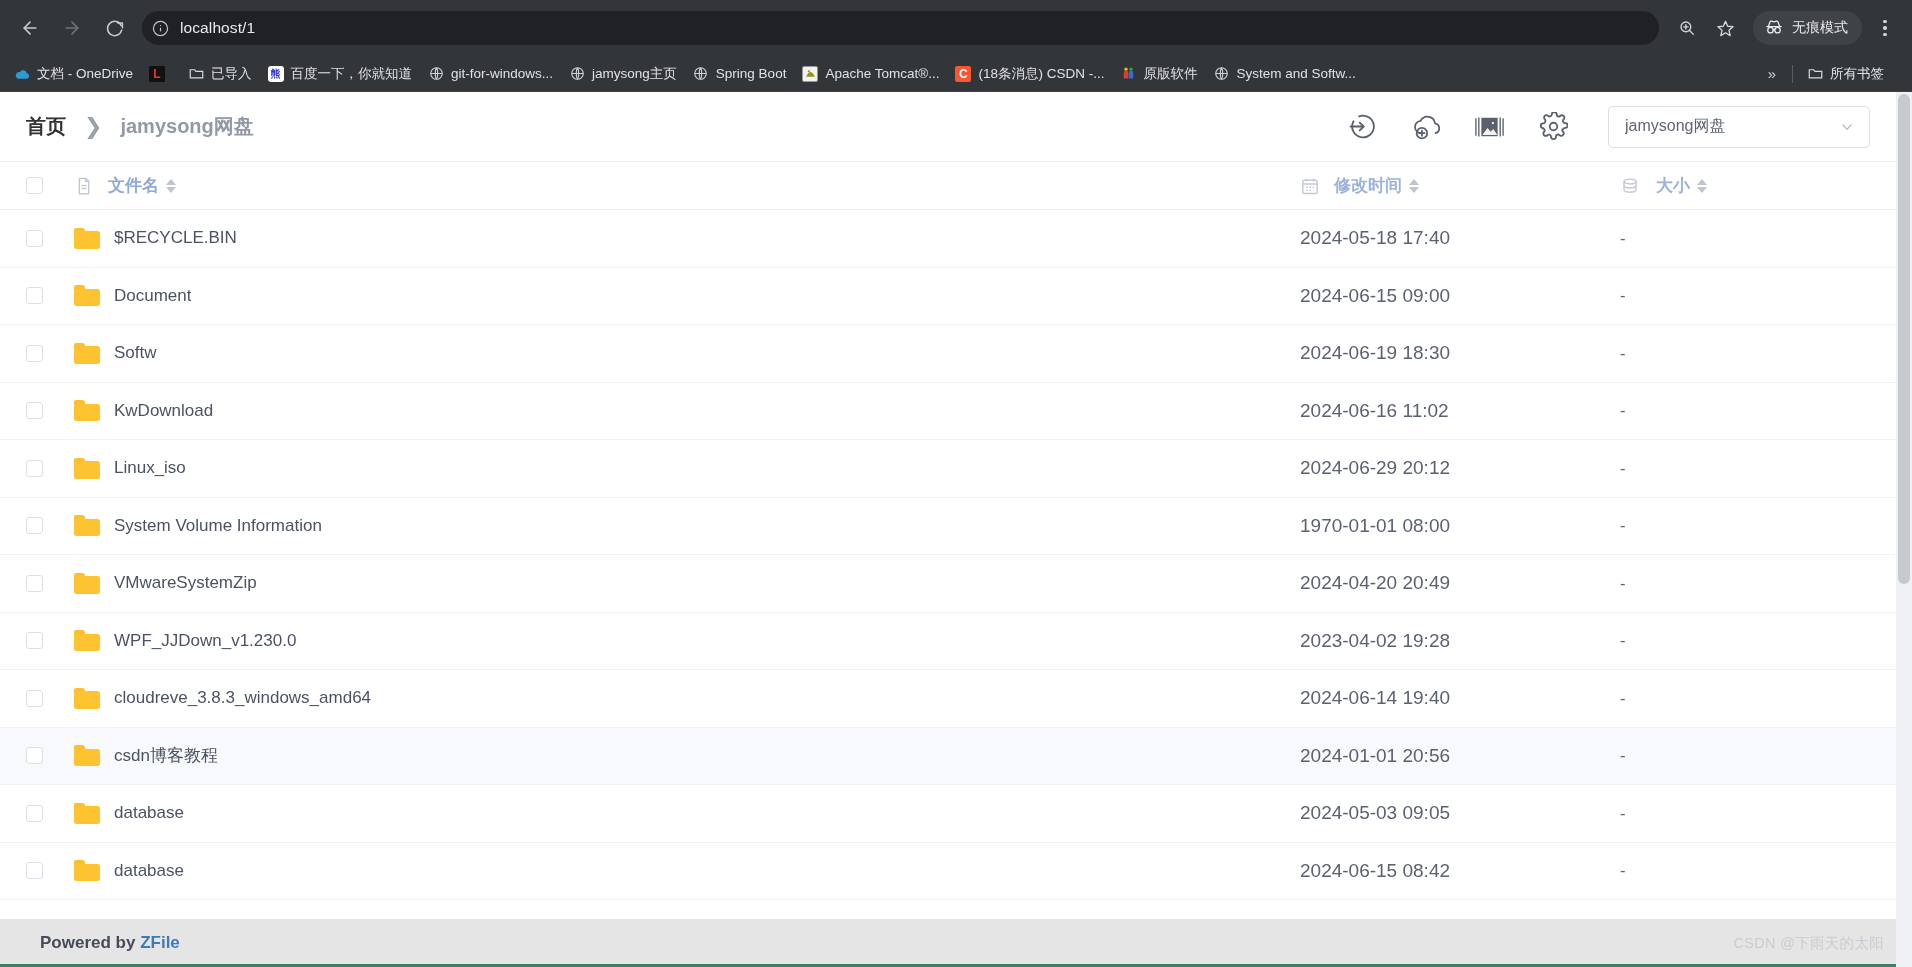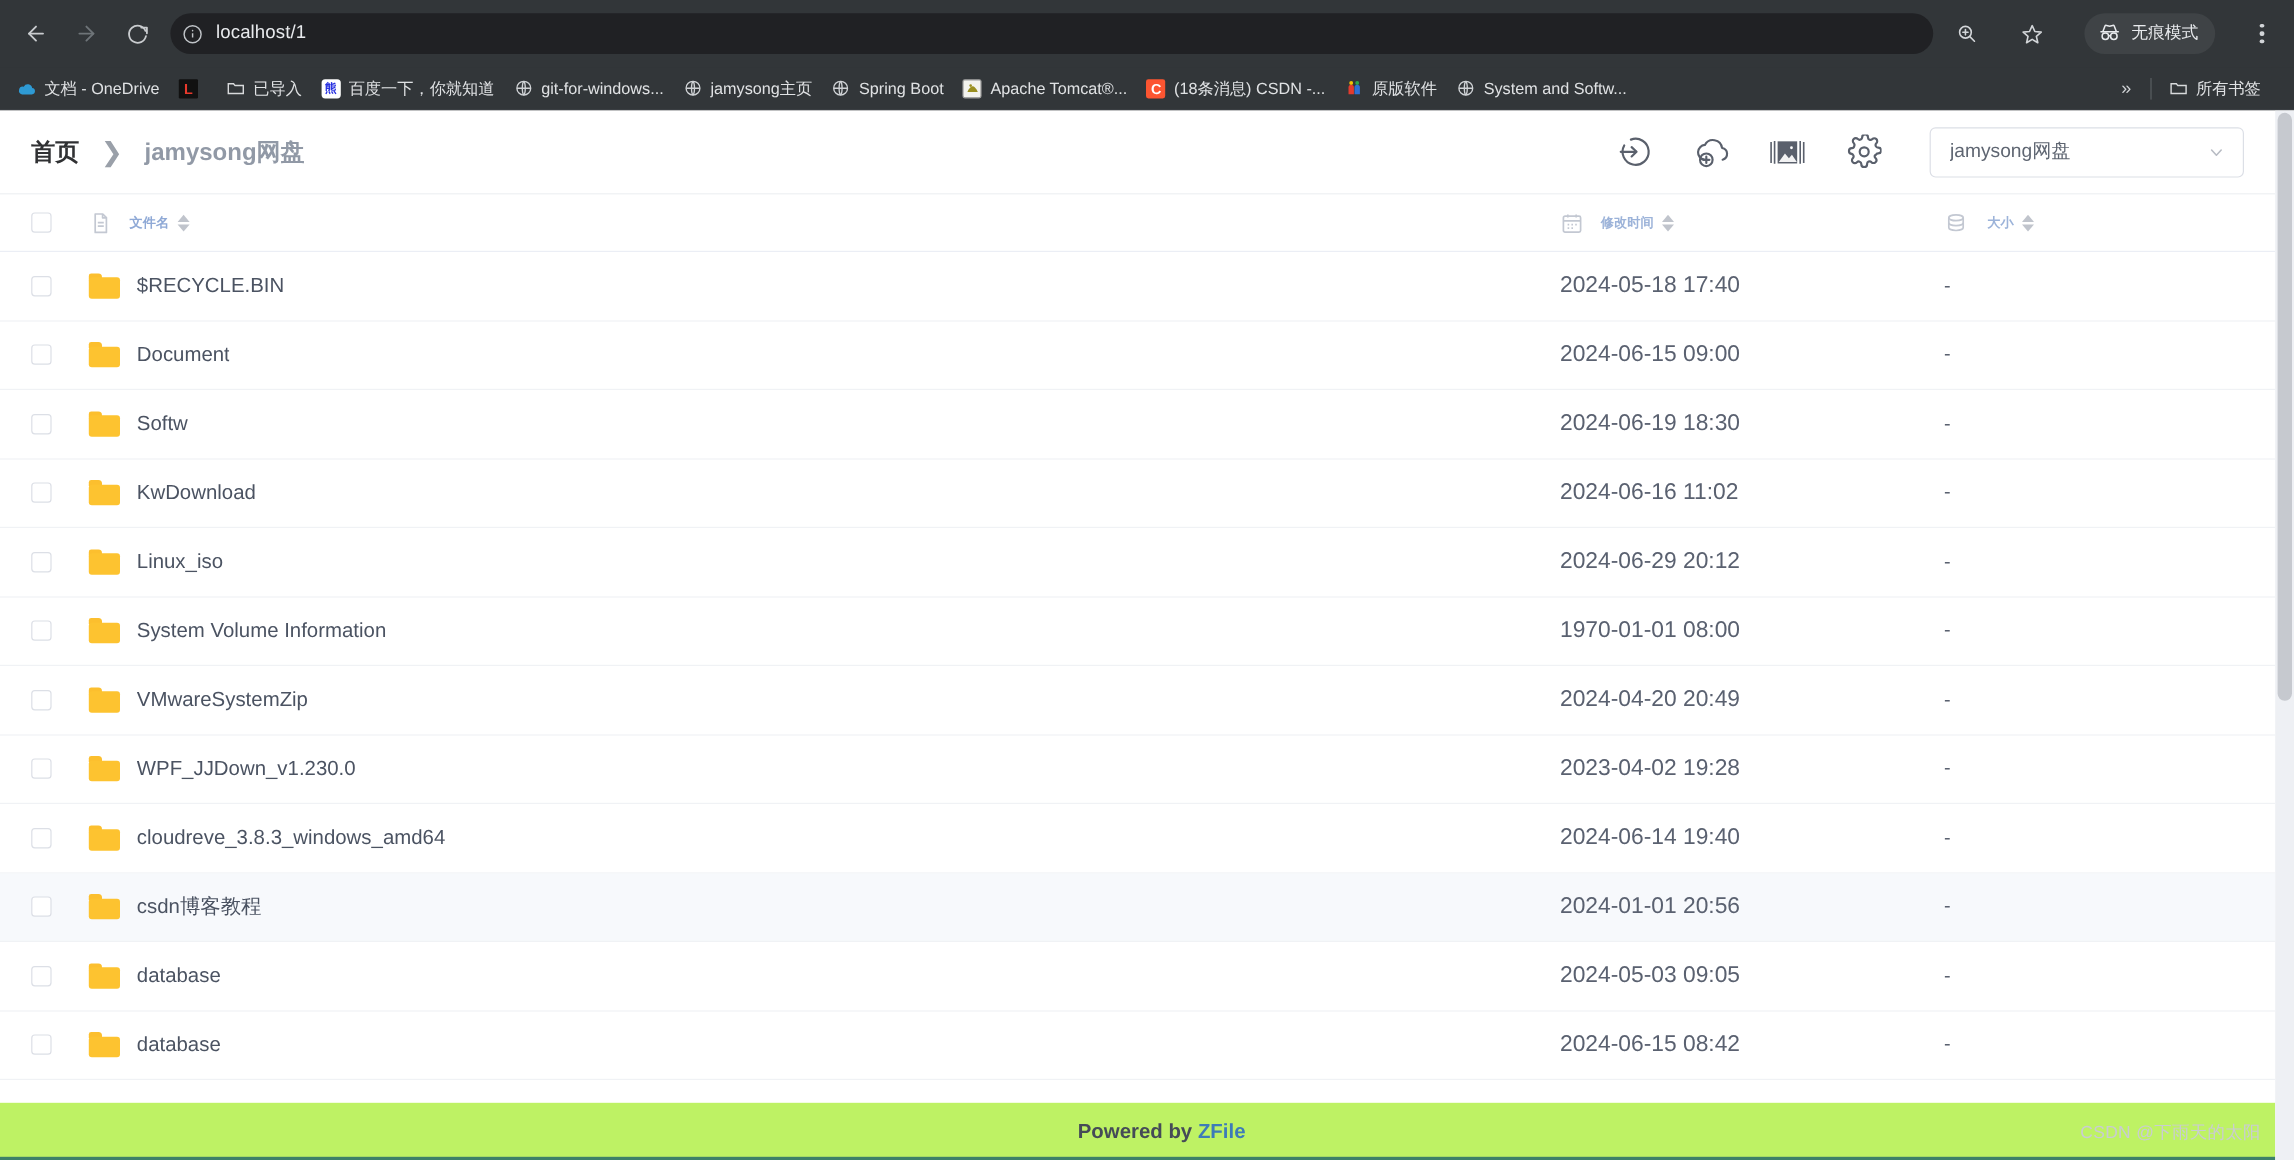--- a/index.html
+++ b/index.html
@@ -54,21 +54,21 @@
     color: #e8eaed;
     font-size: 15.5px;
     white-space: nowrap;
     overflow: hidden;
     text-overflow: ellipsis;
     padding-left: 6px;
     letter-spacing: 0.1px;
   }
 
   .toolbar-right {
-    display: flex; align-items: center; gap: 18px;
+    display: flex; align-items: center; gap: 2px;
     flex: 0 0 auto;
   }
   .icon-btn {
     width: 36px; height: 36px;
     display: flex; align-items: center; justify-content: center;
     border-radius: 50%;
     color: #d2d5d8;
   }
   .incognito-pill {
     display: flex; align-items: center; gap: 8px;
@@ -210,21 +210,21 @@
     border-radius: 3px;
     background: #fff;
     display: block;
   }
   .col-name { flex: 1 1 auto; display: flex; align-items: center; gap: 14px; min-width: 0; }
   .col-time { width: 320px; flex: 0 0 320px; display: flex; align-items: center; gap: 14px; }
   .col-size { width: 250px; flex: 0 0 250px; display: flex; align-items: center; gap: 16px; }
 
   .th-icon { color: #c3c8d2; display:flex; align-items:center; flex: 0 0 auto;}
   .th-label {
-    font-size: 11px; font-weight: bold;
+    font-size: 17px; font-weight: bold;
     color: #9cb3d9;
   }
   .th-label.active { color: #8fa9d6; }
   .sorter {
     display: inline-flex; flex-direction: column; gap: 2px;
     margin-left: 7px;
     vertical-align: middle;
   }
   .sorter .up, .sorter .down {
     width: 0; height: 0;
@@ -260,22 +260,22 @@
   .cell-dash { font-size: 16.5px; color: #5a6170; }
 
   
   .footer {
     position: absolute;
     left: 0; bottom: 0;
     width: 1896px;
     height: 48px;
     display: flex;
     align-items: center;
-    justify-content: center;
-    background: #bef264;
+    justify-content: flex-start;
+    background: #e5e5e5;
     padding-left: 40px;
   }
   .footer-text {
     font-size: 17px;
     font-weight: bold;
     color: #454b57;
   }
   .footer-text .zfile { color: #3d7bb8; }
 
   .watermark {

